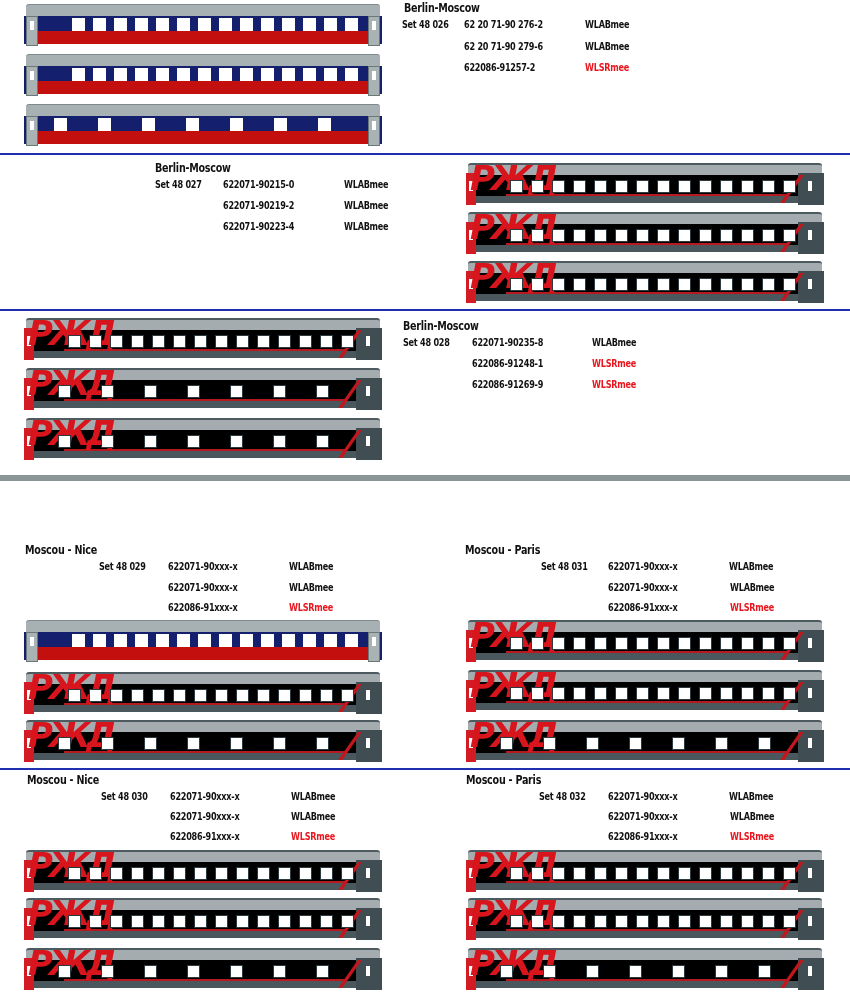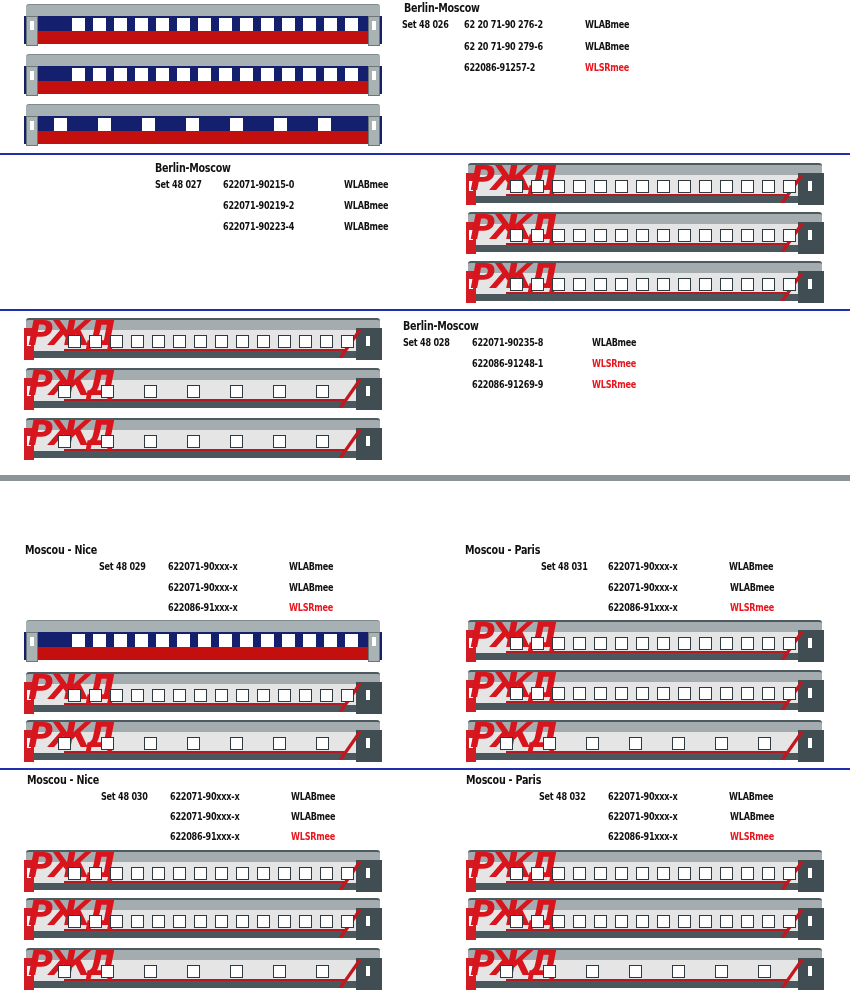--- a/index.html
+++ b/index.html
@@ -17,21 +17,21 @@
   .win{position:absolute;width:13px;height:13px;background:#fff;border:1px solid #2c3a40;box-sizing:border-box;}
 
   
   .br .body{background:#14206e;}
   .br .band{position:absolute;left:14px;right:14px;top:15px;height:13px;background:#c3100e;}
   .br .door{position:absolute;top:0;width:12px;height:30px;background:#a9b3b4;border:1px solid #6c7779;box-sizing:border-box;}
   .br .door::after{content:"";position:absolute;left:3px;top:4px;width:4px;height:9px;background:#fff;}
 
   
   .rzd .roof{background:#a4acaf;border-top:2px solid #4d5a5f;}
-  .rzd .body{background:#e5e5e5;}
+  .rzd .body{background:#000000;}
   .rzd .lower{position:absolute;left:0;right:0;bottom:0;height:7px;background:#4a585d;}
   .rzd .stripe{position:absolute;left:40px;right:36px;bottom:7px;height:2px;background:#b61a20;}
   .rzd .endR{position:absolute;right:0;top:-2px;width:26px;height:32px;background:#404e54;}
   .rzd .endR::after{content:"";position:absolute;left:10px;top:8px;width:4px;height:10px;background:#fff;}
   .rzd .endL{position:absolute;left:0;top:-2px;width:10px;height:32px;background:#d21b22;}
   .rzd .endL::after{content:"";position:absolute;left:3px;top:8px;width:4px;height:10px;background:#fff;}
   .rzd .logo{position:absolute;left:4px;top:-14px;font-weight:bold;font-style:italic;color:#d8141c;font-size:34px;line-height:34px;letter-spacing:-4px;font-family:"DejaVu Sans",sans-serif;}
   .rzd .swoosh{position:absolute;right:30px;top:0;width:22px;height:28px;border-right:4px solid #c3161d;transform:skewX(-35deg);}
 </style>
 </head>

